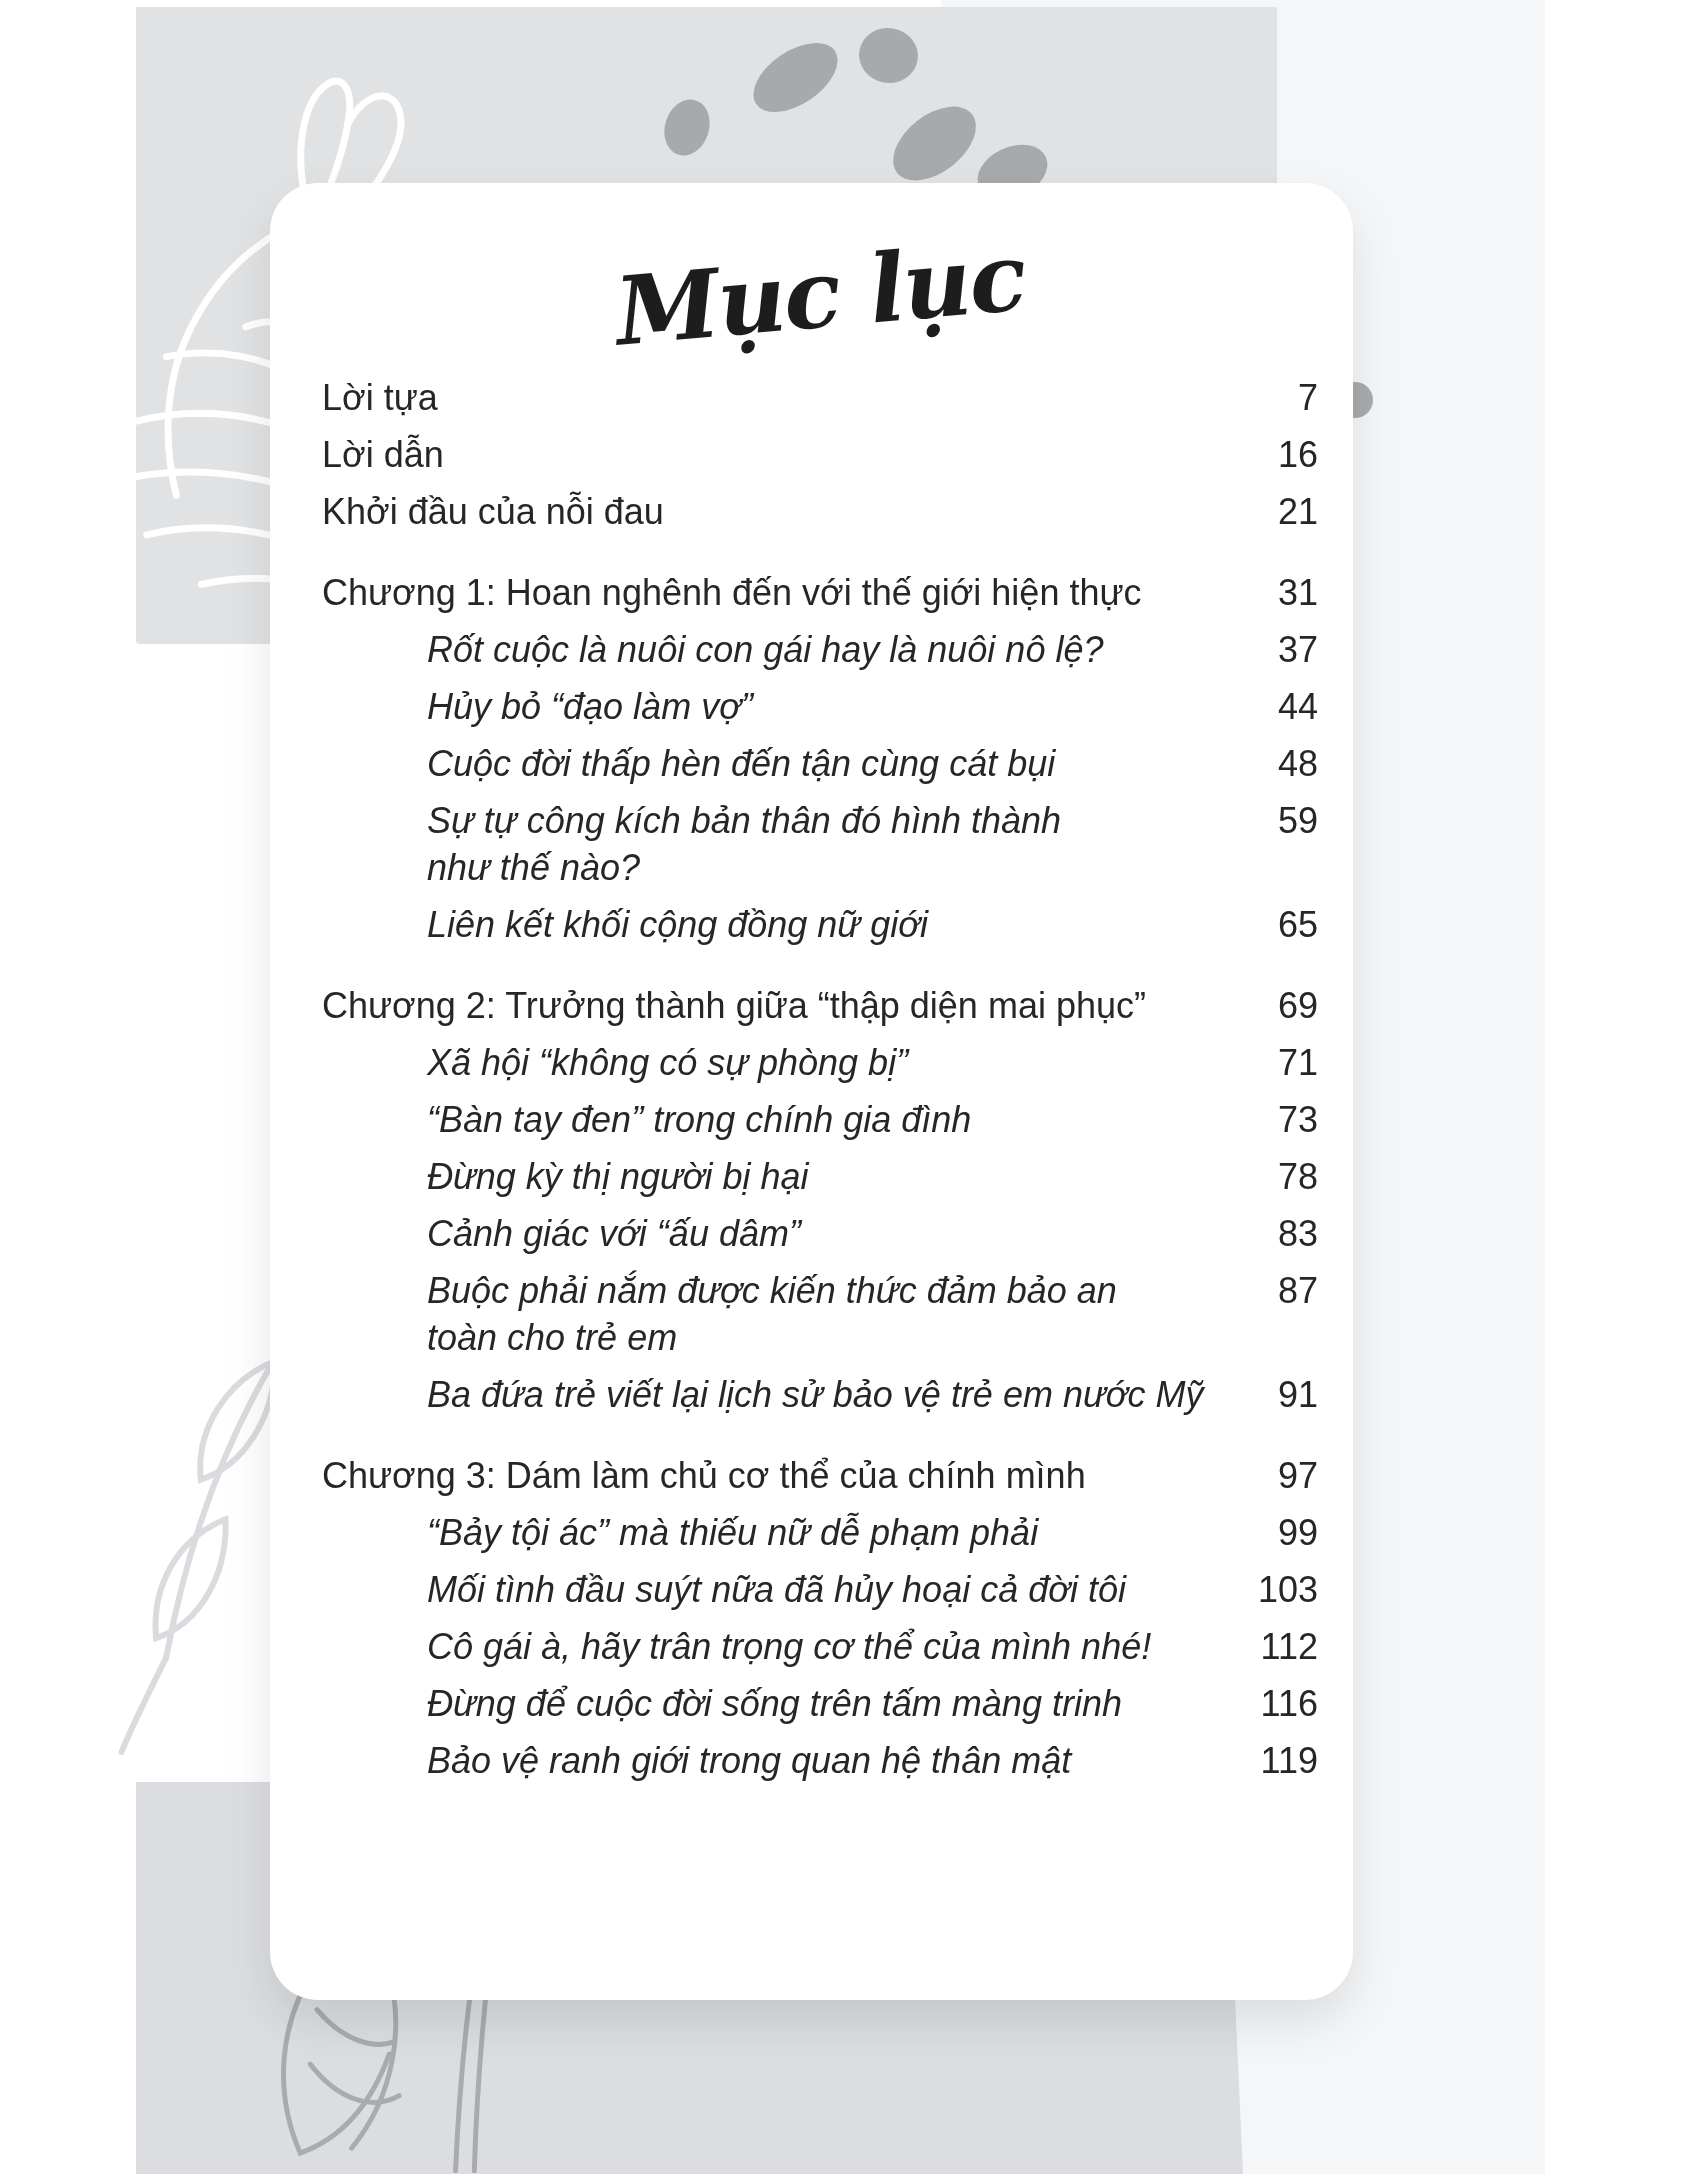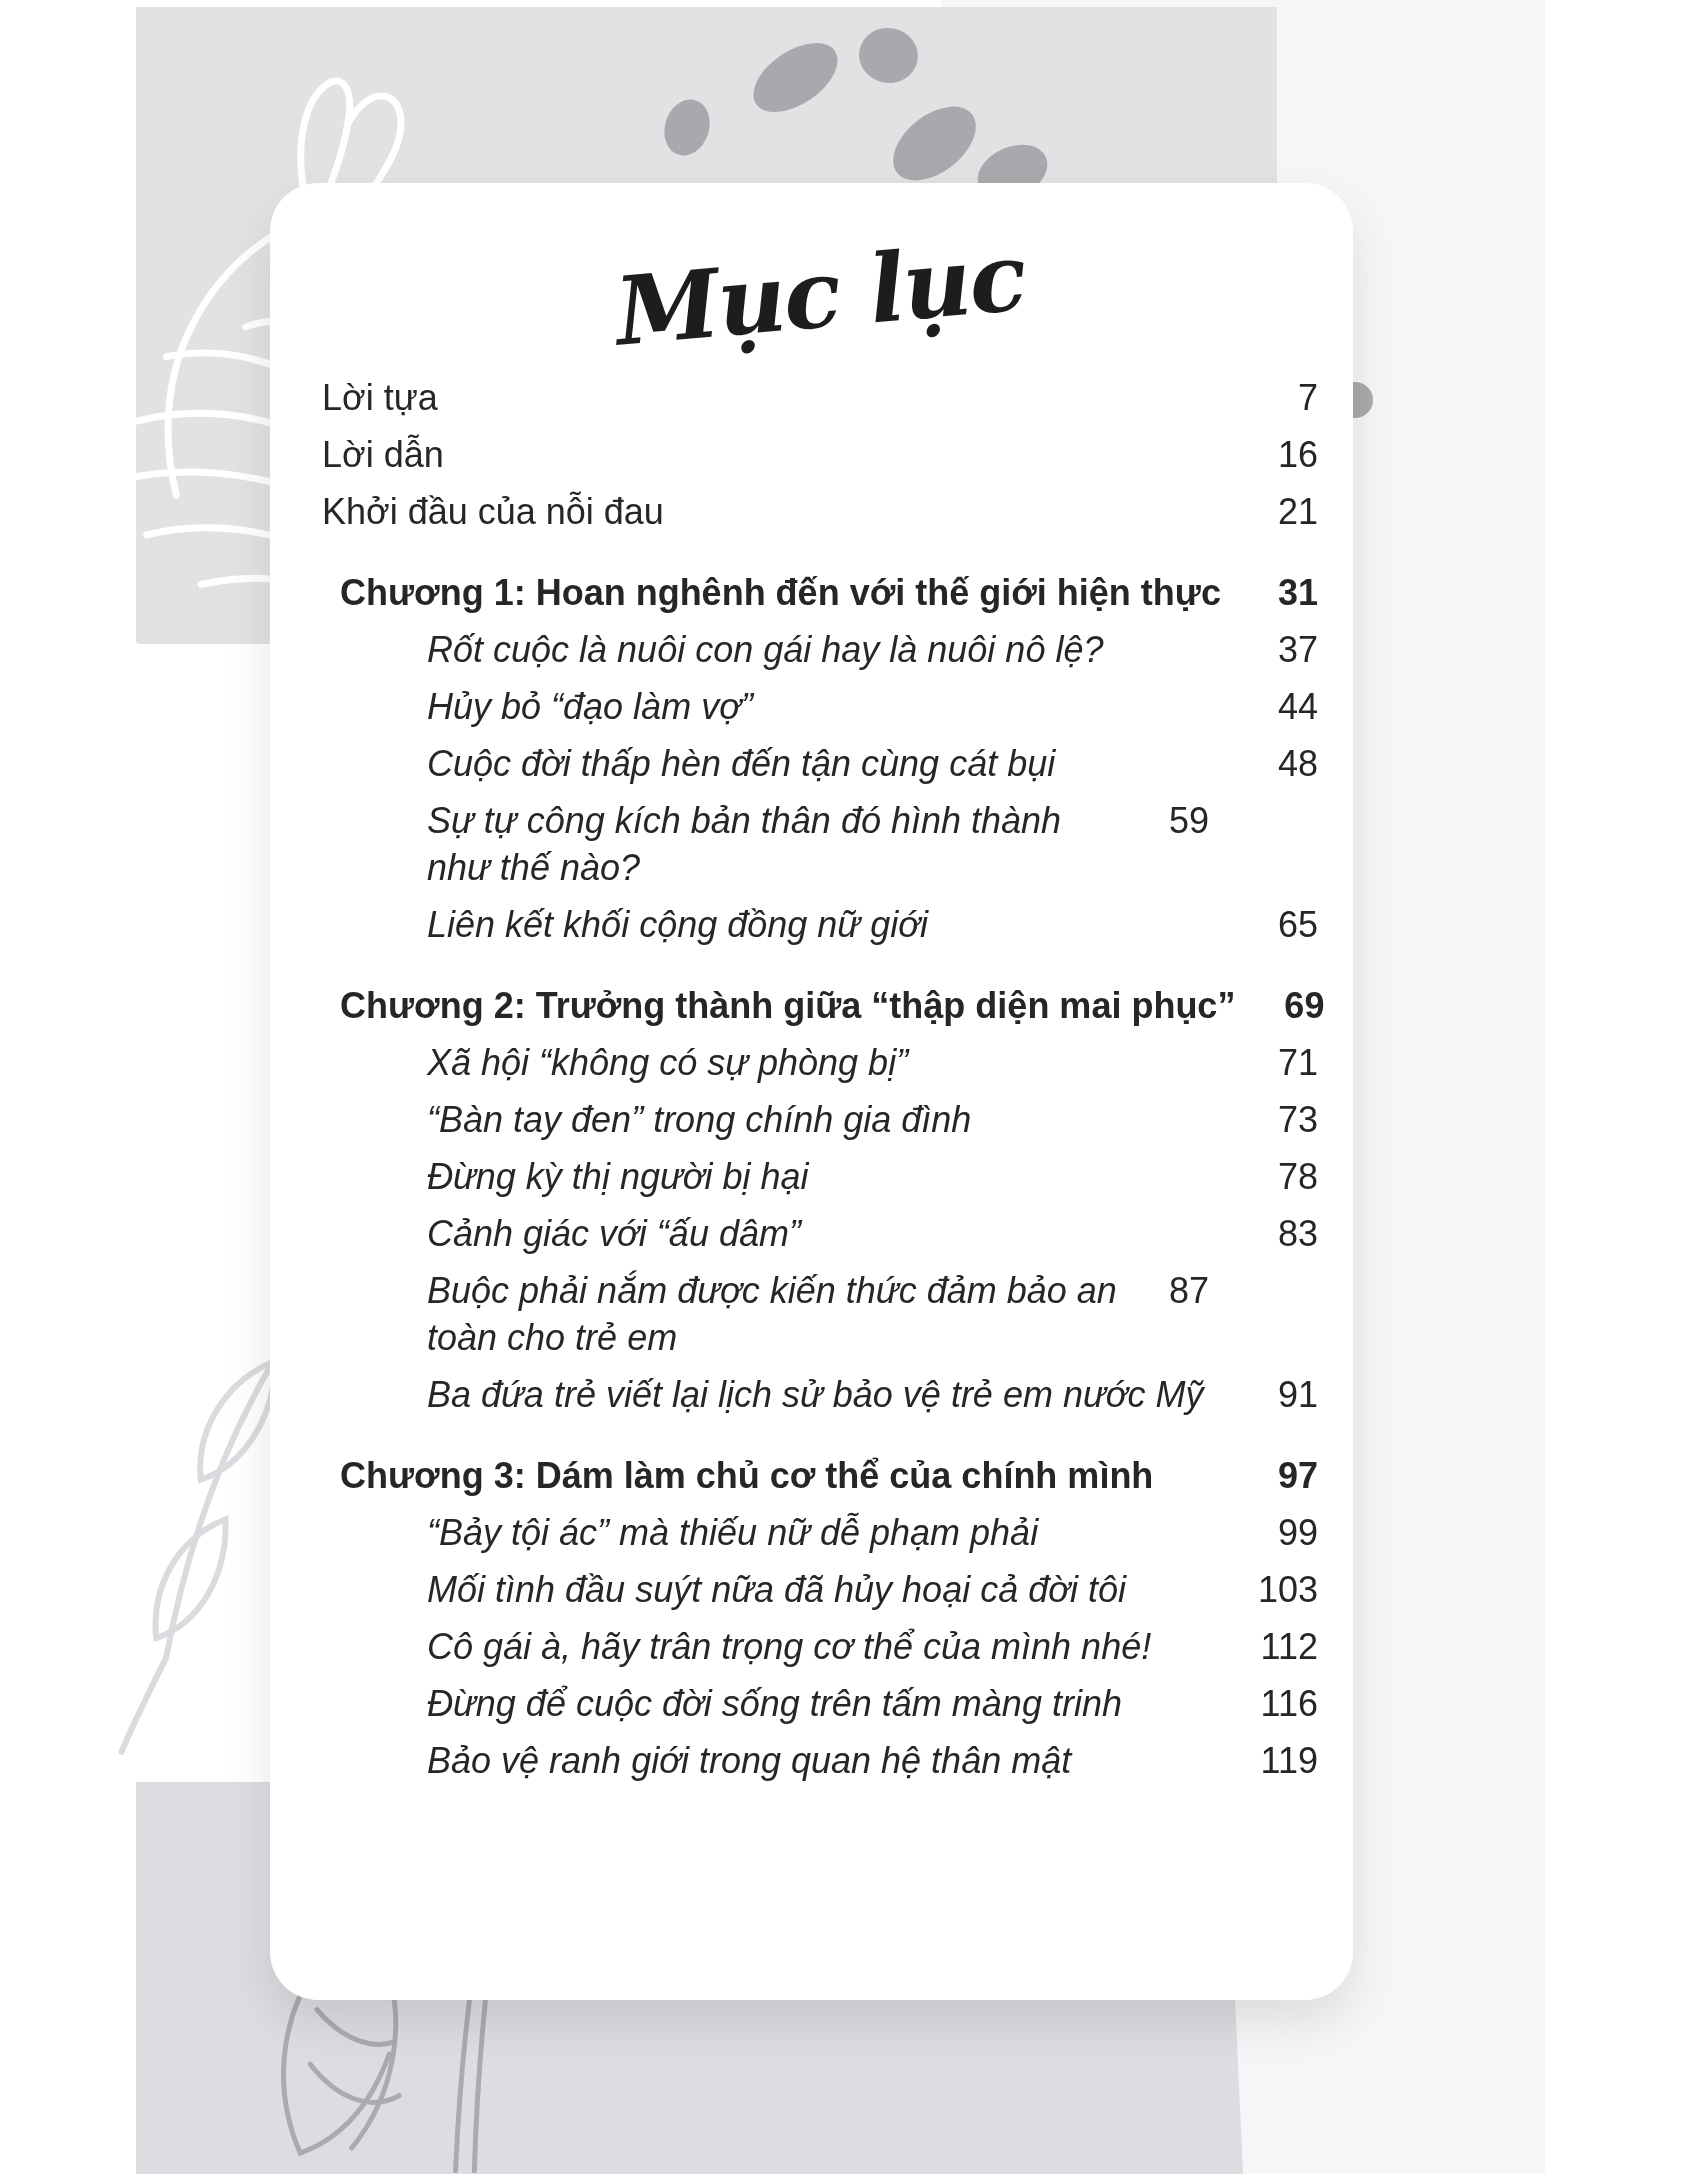--- a/index.html
+++ b/index.html
@@ -51,26 +51,27 @@
     font-size:94px;line-height:1.15;
     letter-spacing:-2px;
     transform:rotate(-5deg);
     color:#1d1d1d;
   }
   .toc{margin-top:26px;}
   .row{
     display:flex;align-items:flex-start;
     font-size:36px;line-height:47px;
     margin-bottom:10px;
+    justify-content:space-between;
   }
   .row .label{flex:1;white-space:nowrap;box-sizing:content-box;}
   .row.section .label{padding-left:105px;font-style:italic;}
   .row.wrap .label{white-space:normal;max-width:693px;}
   .row .page{flex:none;width:89px;text-align:right;}
-  .row.chapter{font-weight:bold;margin-top:34px;margin-left:18px;}
+  .row.chapter{font-weight:normal;margin-top:34px;}
   svg{display:block;}
 </style>
 </head>
 <body>
 
 <div class="bg-right"></div>
 <div class="bg-top"></div>
 <div class="bg-bottom"></div>
 
 <div class="flower-art">

